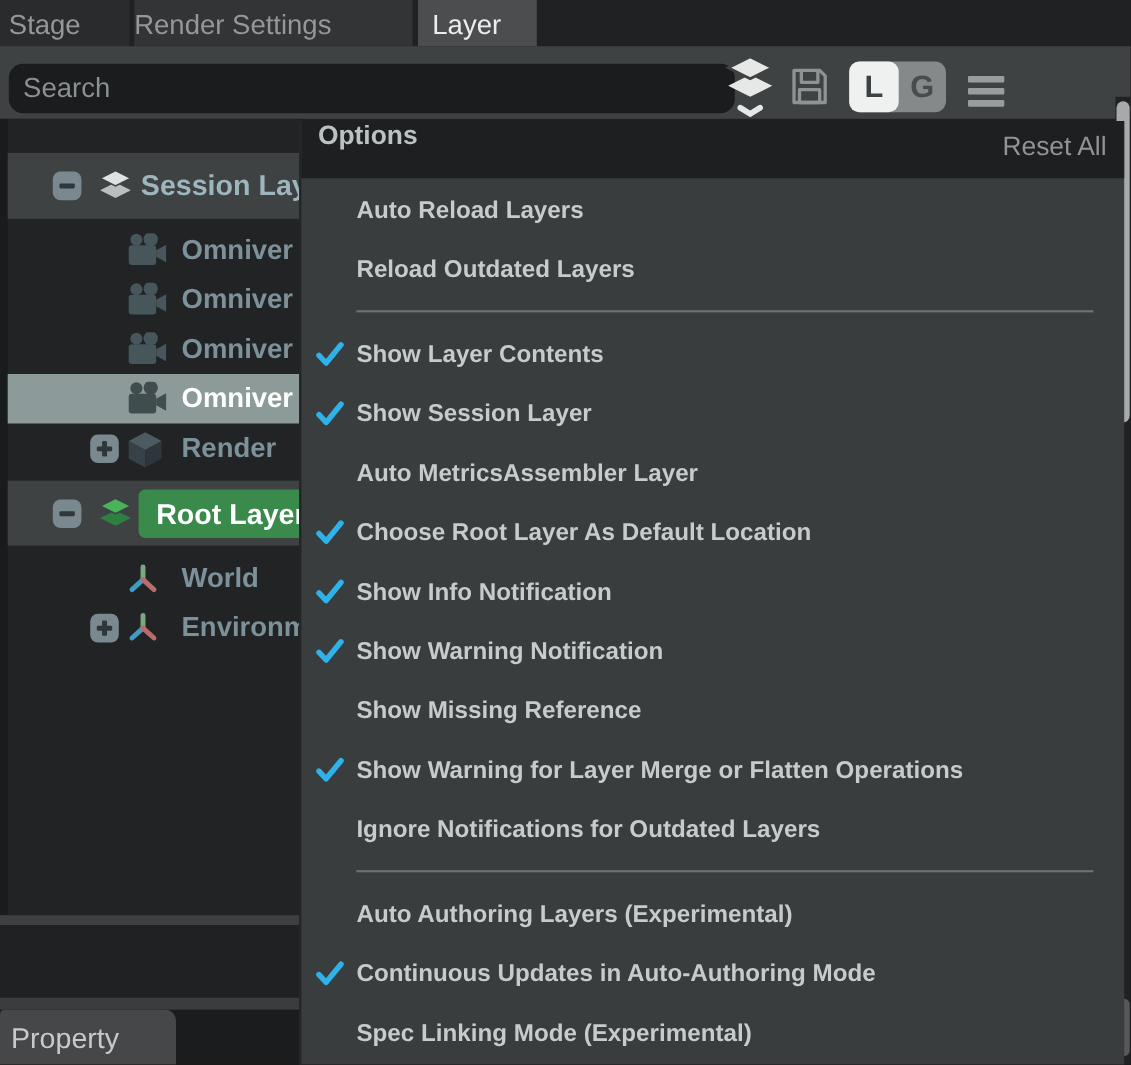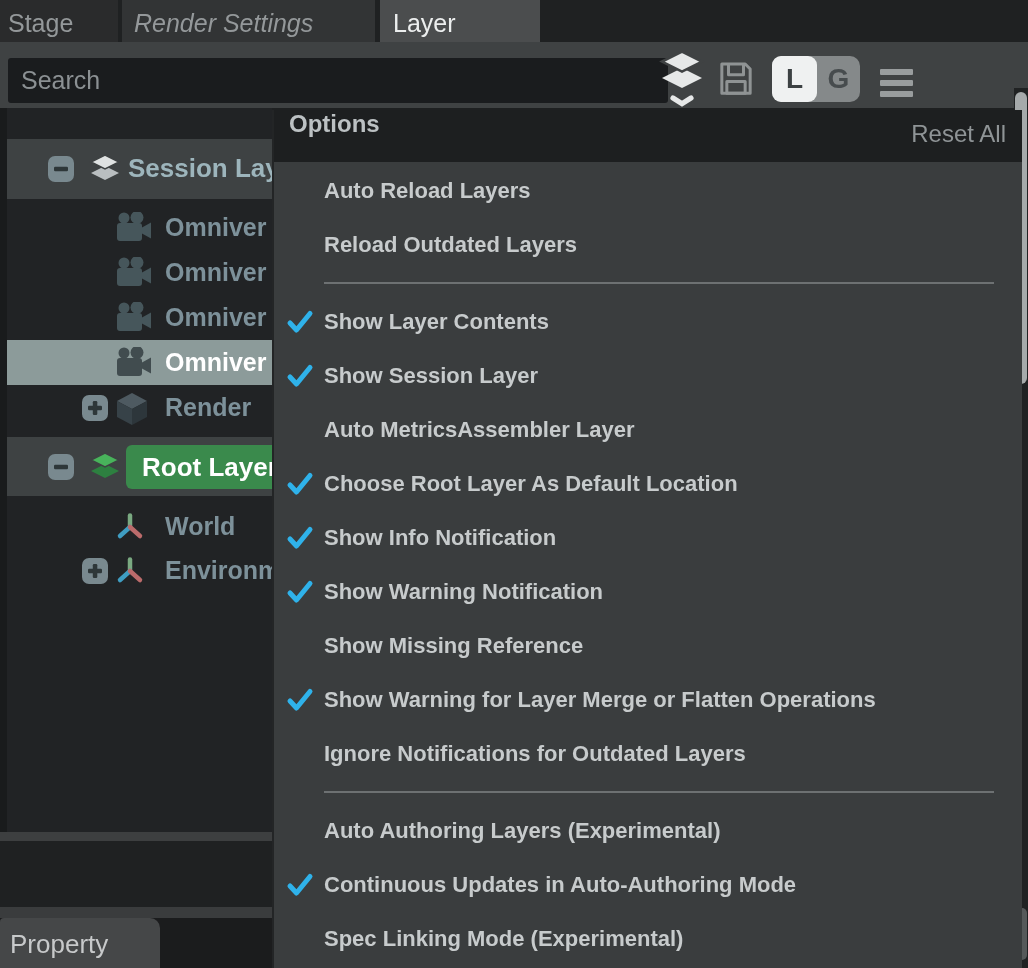--- a/index.html
+++ b/index.html
@@ -5,27 +5,27 @@
   html,body{margin:0;padding:0;background:#141516;}
   .screen{position:relative;width:1028px;height:968px;background:#1e2021;overflow:hidden;
           font-family:"Liberation Sans",sans-serif;-webkit-font-smoothing:antialiased;}
   .abs{position:absolute;box-sizing:border-box;}
 
   
   .tabbar{left:0;top:0;width:1028px;height:42px;background:#1f2122;}
   .tab{position:absolute;top:0;height:42px;line-height:46px;font-size:25px;color:#94989a;
        box-sizing:border-box;white-space:nowrap;overflow:hidden;}
   .tab-stage{left:0;width:118px;background:#2a2b2c;padding-left:8px;}
-  .tab-rs{left:122px;width:253px;background:#323435;padding-left:12px;font-style:italic;}
-  .tab-layer{left:380px;width:160px;background:#4b4d4e;padding-left:13px;color:#eceeee;}
+  .tab-rs{left:122px;width:253px;background:#323435;}
+  .tab-layer{left:380px;width:108px;background:#4b4d4e;padding-left:13px;color:#eceeee;}
 
   
   .toolbar{left:0;top:42px;width:1028px;height:66px;background:#3f4243;}
   .search{position:absolute;left:8px;top:16px;width:660px;height:45px;background:#1a1c1e;
-          border:none;border-radius:3px;color:#eab308;font-size:25px;padding:0 0 0 13px;
+          border:none;border-radius:13px;color:#eab308;font-size:25px;padding:0 0 0 13px;
           font-family:"Liberation Sans",sans-serif;outline:none;box-sizing:border-box;}
   .search::placeholder{color:#8b9093;opacity:1;}
   .tbtn{position:absolute;cursor:pointer;}
   .tb-layers{left:658px;top:8px;width:48px;height:58px;}
   .tb-save{left:716px;top:17px;width:40px;height:40px;}
   .lg{left:772px;top:14px;width:88px;height:46px;background:#85898a;border-radius:10px;display:flex;}
   .lg-l{width:45px;height:46px;background:#eff1f1;border-radius:9px;color:#3c4143;font-size:28px;
         font-weight:700;display:flex;align-items:center;justify-content:center;}
   .lg-g{width:43px;height:46px;color:#474c4e;font-size:28px;font-weight:700;display:flex;
         align-items:center;justify-content:center;}

